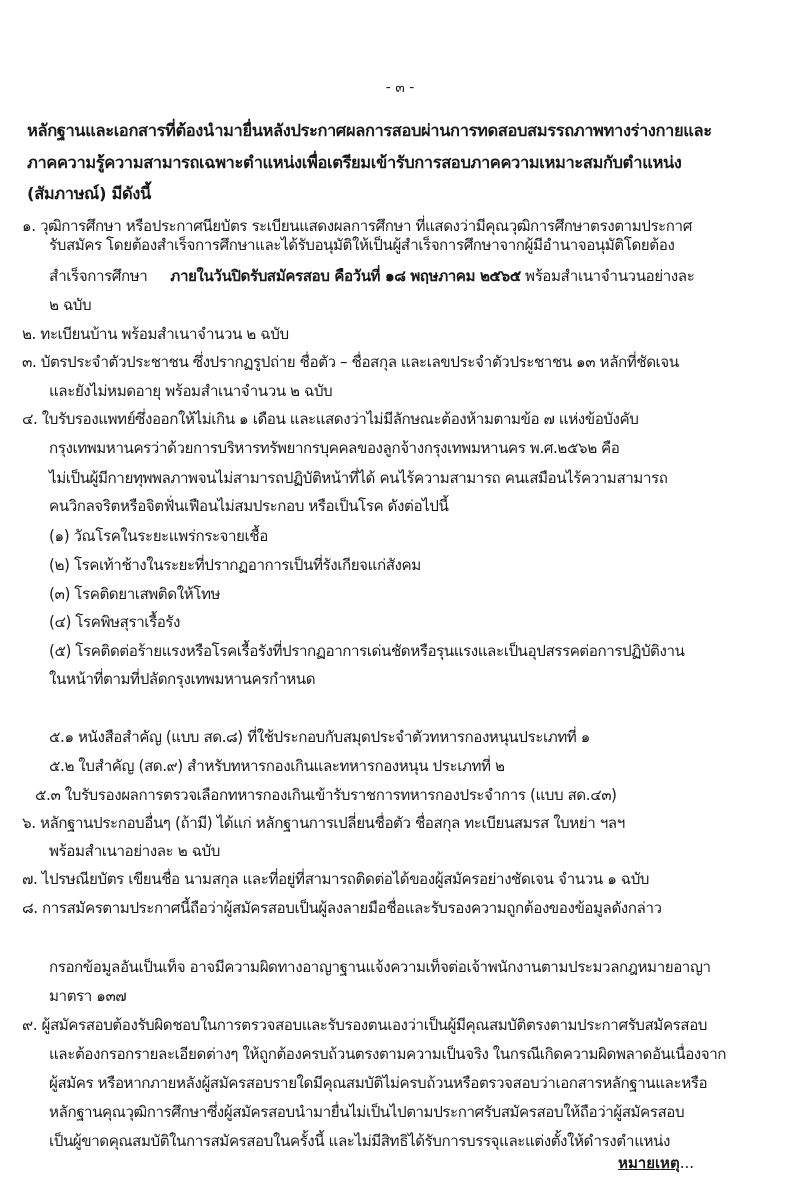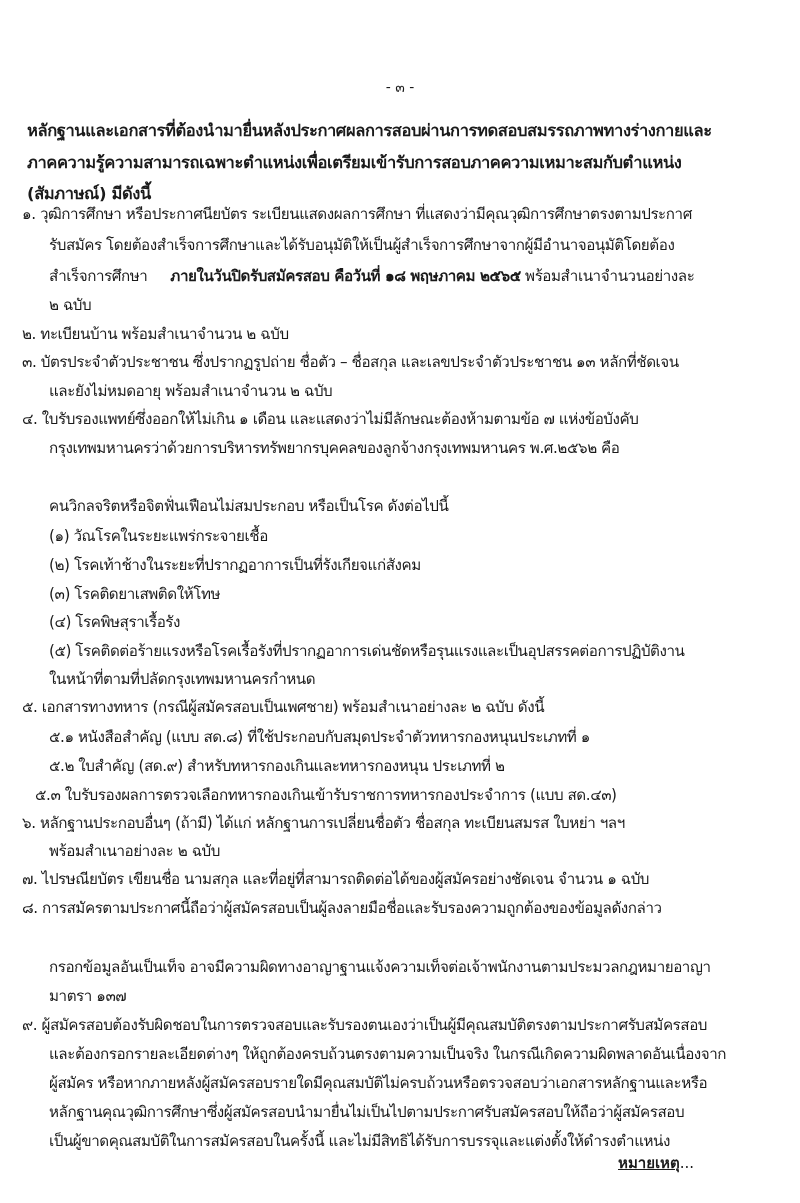--- a/index.html
+++ b/index.html
@@ -16,41 +16,41 @@
 </head>
 <body>
 
 <div class="page">
   <div class="pnum">- ๓ -</div>
 
   <div class="line h" style="top:121px;left:27px">หลักฐานและเอกสารที่ต้องนำมายื่นหลังประกาศผลการสอบผ่านการทดสอบสมรรถภาพทางร่างกายและ</div>
   <div class="line h" style="top:153px;left:27px">ภาคความรู้ความสามารถเฉพาะตำแหน่งเพื่อเตรียมเข้ารับการสอบภาคความเหมาะสมกับตำแหน่ง</div>
   <div class="line h" style="top:184px;left:27px">(สัมภาษณ์) มีดังนี้</div>
 
-  <div class="line" style="top:204px;left:22px">๑. วุฒิการศึกษา หรือประกาศนียบัตร ระเบียนแสดงผลการศึกษา ที่แสดงว่ามีคุณวุฒิการศึกษาตรงตามประกาศ</div>
+  <div class="line" style="top:216px;left:22px">๑. วุฒิการศึกษา หรือประกาศนียบัตร ระเบียนแสดงผลการศึกษา ที่แสดงว่ามีคุณวุฒิการศึกษาตรงตามประกาศ</div>
   <div class="line" style="top:235px;left:49px">รับสมัคร โดยต้องสำเร็จการศึกษาและได้รับอนุมัติให้เป็นผู้สำเร็จการศึกษาจากผู้มีอำนาจอนุมัติโดยต้อง</div>
   <div class="line" style="top:266px;left:49px"><span>สำเร็จการศึกษา</span><span class="b">ภายในวันปิดรับสมัครสอบ คือวันที่ ๑๘ พฤษภาคม ๒๕๖๕</span><span> พร้อมสำเนาจำนวนอย่างละ</span></div>
   <div class="line" style="top:295px;left:49px">๒ ฉบับ</div>
 
   <div class="line" style="top:324px;left:22px">๒. ทะเบียนบ้าน พร้อมสำเนาจำนวน ๒ ฉบับ</div>
 
   <div class="line" style="top:352px;left:22px">๓. บัตรประจำตัวประชาชน ซึ่งปรากฏรูปถ่าย ชื่อตัว – ชื่อสกุล และเลขประจำตัวประชาชน ๑๓ หลักที่ชัดเจน</div>
   <div class="line" style="top:381px;left:49px">และยังไม่หมดอายุ พร้อมสำเนาจำนวน ๒ ฉบับ</div>
 
   <div class="line" style="top:409px;left:22px">๔. ใบรับรองแพทย์ซึ่งออกให้ไม่เกิน ๑ เดือน และแสดงว่าไม่มีลักษณะต้องห้ามตามข้อ ๗ แห่งข้อบังคับ</div>
   <div class="line" style="top:438px;left:49px">กรุงเทพมหานครว่าด้วยการบริหารทรัพยากรบุคคลของลูกจ้างกรุงเทพมหานคร พ.ศ.๒๕๖๒ คือ</div>
+  <div class="line" style="top:468px;left:49px">ไม่เป็นผู้มีกายทุพพลภาพจนไม่สามารถปฏิบัติหน้าที่ได้ คนไร้ความสามารถ คนเสมือนไร้ความสามารถ</div>
   <div class="line" style="top:496px;left:49px">คนวิกลจริตหรือจิตฟั่นเฟือนไม่สมประกอบ หรือเป็นโรค ดังต่อไปนี้</div>
   <div class="line" style="top:526px;left:49px">(๑) วัณโรคในระยะแพร่กระจายเชื้อ</div>
   <div class="line" style="top:555px;left:49px">(๒) โรคเท้าช้างในระยะที่ปรากฏอาการเป็นที่รังเกียจแก่สังคม</div>
   <div class="line" style="top:584px;left:49px">(๓) โรคติดยาเสพติดให้โทษ</div>
   <div class="line" style="top:612px;left:49px">(๔) โรคพิษสุราเรื้อรัง</div>
   <div class="line" style="top:641px;left:49px">(๕) โรคติดต่อร้ายแรงหรือโรคเรื้อรังที่ปรากฏอาการเด่นชัดหรือรุนแรงและเป็นอุปสรรคต่อการปฏิบัติงาน</div>
   <div class="line" style="top:669px;left:49px">ในหน้าที่ตามที่ปลัดกรุงเทพมหานครกำหนด</div>
 
-  <div class="line" style="top:697px;left:22px">๕. เอกสารทางทหาร (กรณีผู้สมัครสอบเป็นเพศชาย) พร้อมสำเนาอย่างละ ๒ ฉบับ ดังนี้</div>
   <div class="line" style="top:727px;left:49px">๕.๑ หนังสือสำคัญ (แบบ สด.๘) ที่ใช้ประกอบกับสมุดประจำตัวทหารกองหนุนประเภทที่ ๑</div>
   <div class="line" style="top:756px;left:49px">๕.๒ ใบสำคัญ (สด.๙) สำหรับทหารกองเกินและทหารกองหนุน ประเภทที่ ๒</div>
   <div class="line" style="top:785px;left:35px">๕.๓ ใบรับรองผลการตรวจเลือกทหารกองเกินเข้ารับราชการทหารกองประจำการ (แบบ สด.๔๓)</div>
 
   <div class="line" style="top:813px;left:22px">๖. หลักฐานประกอบอื่นๆ (ถ้ามี) ได้แก่ หลักฐานการเปลี่ยนชื่อตัว ชื่อสกุล ทะเบียนสมรส ใบหย่า ฯลฯ</div>
   <div class="line" style="top:841px;left:49px">พร้อมสำเนาอย่างละ ๒ ฉบับ</div>
 
   <div class="line" style="top:869px;left:22px">๗. ไปรษณียบัตร เขียนชื่อ นามสกุล และที่อยู่ที่สามารถติดต่อได้ของผู้สมัครอย่างชัดเจน จำนวน ๑ ฉบับ</div>
 
   <div class="line" style="top:898px;left:22px">๘. การสมัครตามประกาศนี้ถือว่าผู้สมัครสอบเป็นผู้ลงลายมือชื่อและรับรองความถูกต้องของข้อมูลดังกล่าว</div>

